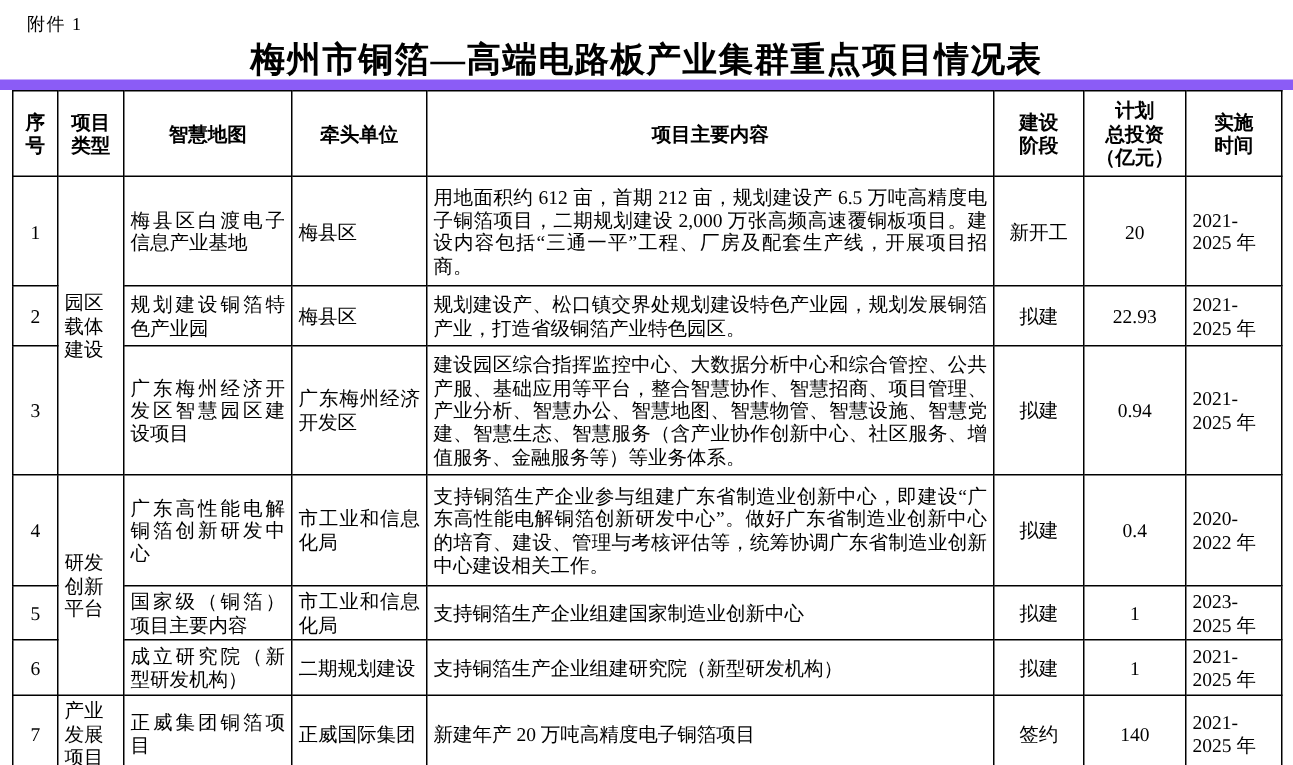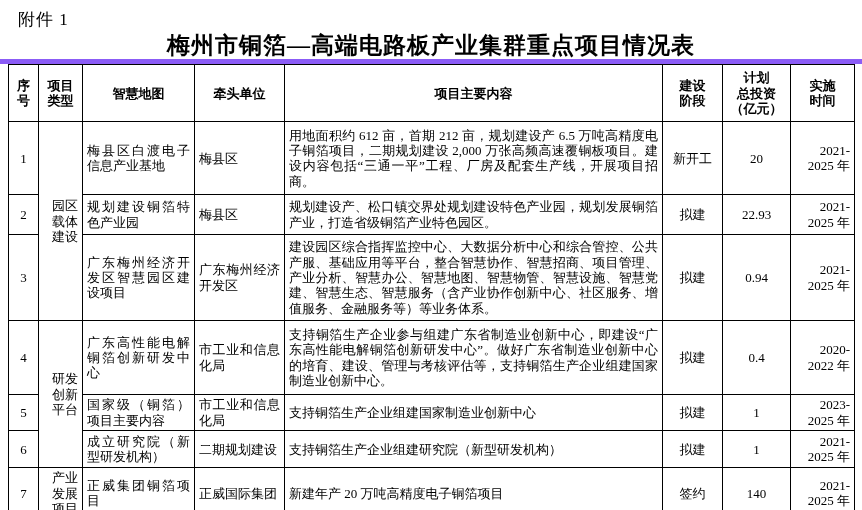--- a/index.html
+++ b/index.html
@@ -2,26 +2,26 @@
 <html><head>
 <meta charset="utf-8">
 <style>
   html,body{margin:0;padding:0;background:#ffffff;color:#000;}
   body{
     width:862px;height:510px;overflow:hidden;
     font-family:"Liberation Serif","DejaVu Serif",serif;
     -webkit-font-smoothing:antialiased;
   }
   .attachment{
-    font-size:17px;
+    font-size:12px;
     padding:8px 14px 0 18px;
     letter-spacing:1px;
   }
   .title-wrap{
-    border-bottom:5px solid #8b5cf6;
+    border-bottom:7px solid #8b5cf6;
     padding-bottom:1px;
     margin-top:2px;
   }
   .doc-title{
     text-align:center;
     font-size:23px;
     font-weight:bold;
     letter-spacing:1px;
     line-height:1.1;
   }
@@ -41,21 +41,21 @@
   }
   table.projects th{
     font-weight:bold;
     text-align:center;
     white-space:pre-line;
     height:52px;
     padding:2px 1px;
   }
   td.c-center{text-align:center;}
   td.c-left{text-align:justify;text-justify:inter-character;margin-top:16px;}
-  td.pre{white-space:pre-line;text-align:right;}
+  td.pre{white-space:pre-line;text-align:left;}
   tr.r1{height:73px;}
   tr.r2{height:40px;}
   tr.r3{height:86px;}
   tr.r4{height:74px;}
   tr.r5{height:36px;}
   tr.r6{height:37px;}
   tr.r7{height:45px;}
 </style>
 </head>
 <body>
@@ -129,21 +129,21 @@
       <td class="pre">2021-
 2025 年</td>
     </tr>
     <tr class="r4">
       <td class="c-center">4</td>
       <td class="pre" rowspan="3">研发
 创新
 平台</td>
       <td class="c-left">广东高性能电解铜箔创新研发中心</td>
       <td class="c-left">市工业和信息化局</td>
-      <td class="c-left">支持铜箔生产企业参与组建广东省制造业创新中心，即建设“广东高性能电解铜箔创新研发中心”。做好广东省制造业创新中心的培育、建设、管理与考核评估等，支持铜箔生产企业组建国家制造业创新中心。</td>
+      <td class="c-left">支持铜箔生产企业参与组建广东省制造业创新中心，即建设“广东高性能电解铜箔创新研发中心”。做好广东省制造业创新中心的培育、建设、管理与考核评估等，统筹协调广东省制造业创新中心建设相关工作。</td>
       <td class="c-center">拟建</td>
       <td class="c-center">0.4</td>
       <td class="pre">2020-
 2022 年</td>
     </tr>
     <tr class="r5">
       <td class="c-center">5</td>
       <td class="c-left">国家级（铜箔）项目主要内容</td>
       <td class="c-left">市工业和信息化局</td>
       <td class="c-left">支持铜箔生产企业组建国家制造业创新中心</td>

